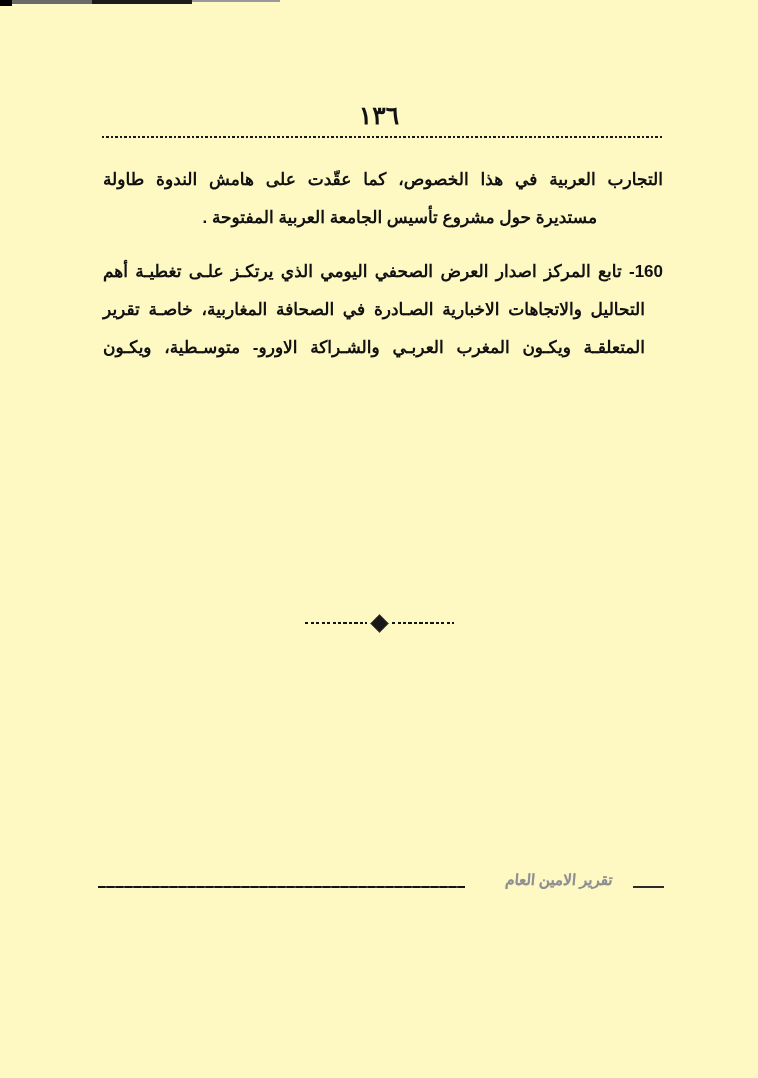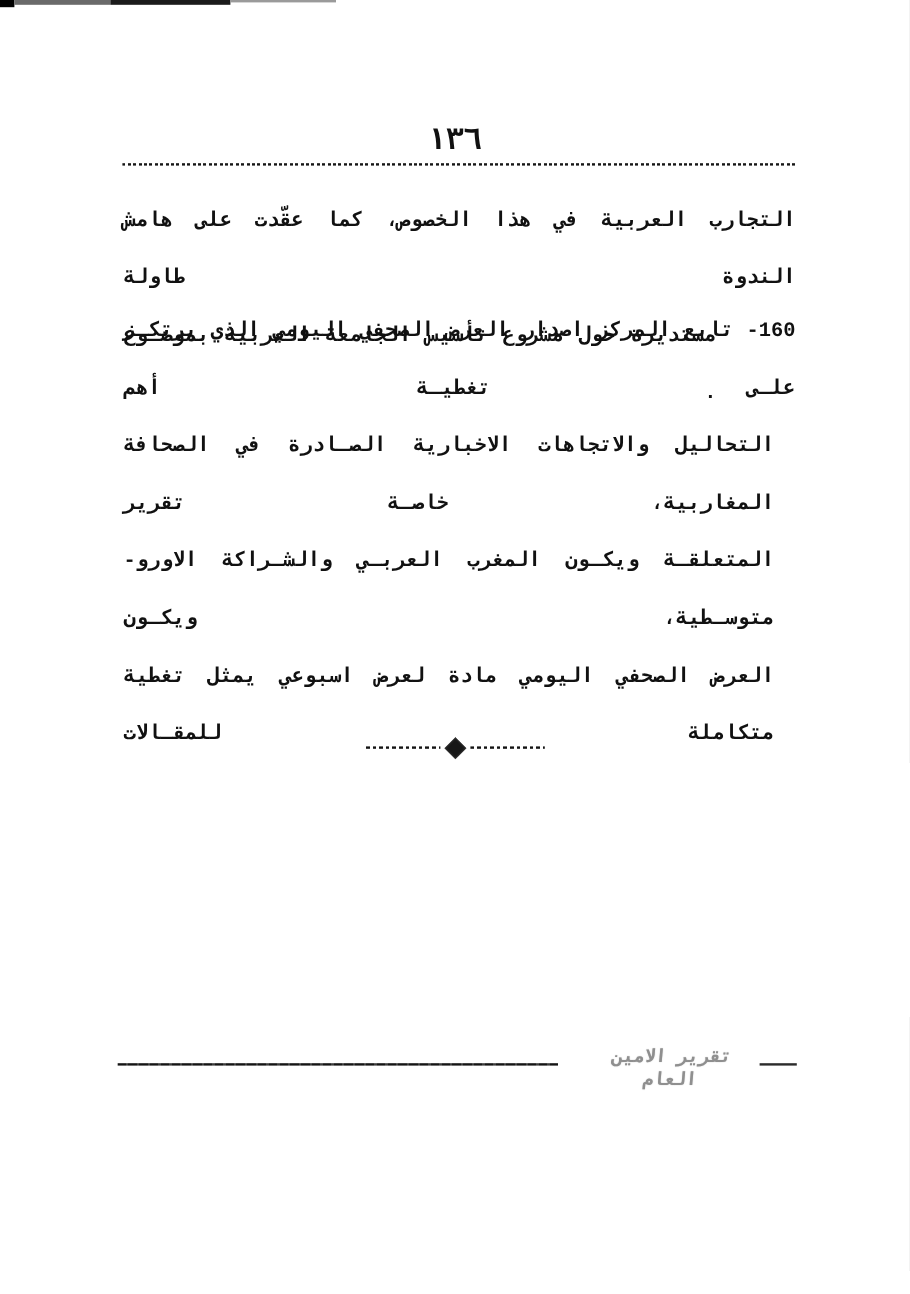--- a/index.html
+++ b/index.html
@@ -1,21 +1,21 @@
 <!DOCTYPE html>
 <html lang="ar"><head>
 <meta charset="utf-8">
 <style>
   html,body{margin:0;padding:0;background:#e8e8e8;}
   .page{
     position:relative;
     width:758px;height:1078px;
     margin:0 auto;
-    background:#ffffff;
-    font-family:Liberation Mono, monospace;
+    background:#fef9c3;
+    font-family:Liberation Sans, sans-serif;
     color:#111111;
     overflow:hidden;
     direction:rtl;
   }
   
   .artifact{position:absolute;top:0;}
   .artifact.a1{left:0;width:12px;height:6px;background:#000;}
   .artifact.a2{left:12px;width:80px;height:4px;background:#6a6a6a;}
   .artifact.a3{left:92px;width:100px;height:4px;background:#1b1b1b;}
   .artifact.a4{left:192px;width:88px;height:2px;background:#9a9a9a;}
@@ -31,21 +31,21 @@
 
   
   .rule-top{
     position:absolute;top:136px;left:102px;width:561px;height:2px;
     background:repeating-linear-gradient(90deg,#161616 0 2.5px,transparent 2.5px 4.5px);
   }
 
   
   .para{
     position:absolute;right:95px;width:560px;
-    font-size:17px;font-weight:bold;line-height:48px;
+    font-size:17px;font-weight:bold;line-height:38px;
     direction:rtl;
   }
   .para .line{
     text-align:justify;
     text-align-last:justify;
     white-space:normal;
   }
   .p1{top:161px;}
   .p1 .last{
     text-align-last:right;
@@ -103,28 +103,27 @@
   <div class="artifact a2"></div>
   <div class="artifact a3"></div>
   <div class="artifact a4"></div>
 
   <div class="page-num">١٣٦</div>
 
   <div class="rule-top"></div>
 
   <div class="para p1">
     <div class="line">التجارب العربية في هذا الخصوص، كما عقّدت على هامش الندوة طاولة</div>
-    <div class="line last">مستديرة حول مشروع تأسيس الجامعة العربية بموضـوع .</div>
+    <div class="line last">مستديرة حول مشروع تأسيس الجامعة العربية المفتوحة .</div>
   </div>
 
   <div class="para p2">
     <div class="line">160- تابع المركز اصدار العرض الصحفي اليومي الذي يرتكـز علـى تغطيـة أهم</div>
     <div class="line cont">التحاليل والاتجاهات الاخبارية الصـادرة في الصحافة المغاربية، خاصـة تقرير</div>
     <div class="line cont">المتعلقـة ويكـون المغرب العربـي والشـراكة الاورو- متوسـطية، ويكـون</div>
-    <div class="line cont">العرض الصحفي اليومي مادة لعرض اسبوعي يمثل تغطية متكاملة للمقـالات</div>
   </div>
 
   <div class="ornament">
     <div class="orn-line"></div>
     <div class="orn-diamond"></div>
     <div class="orn-line"></div>
   </div>
 
   <div class="footer-line-long"></div>
   <div class="footer-label">تقرير الامين العام</div>

